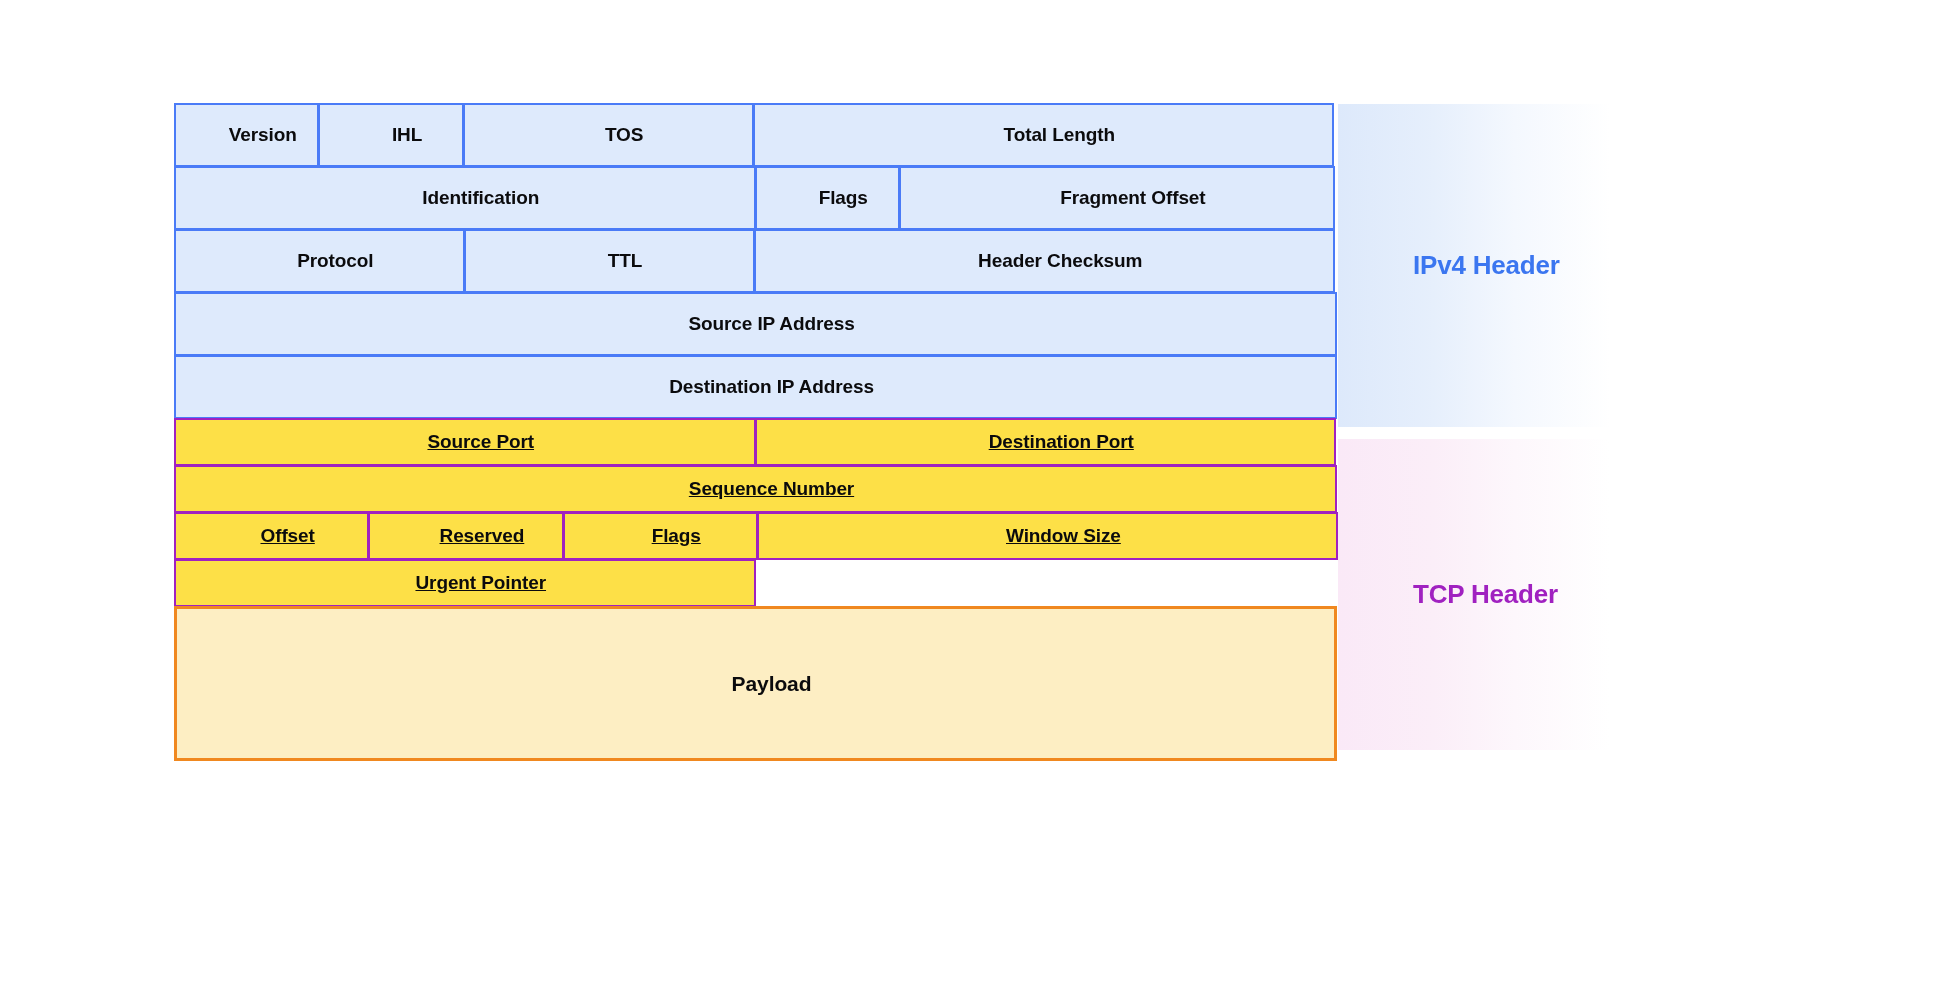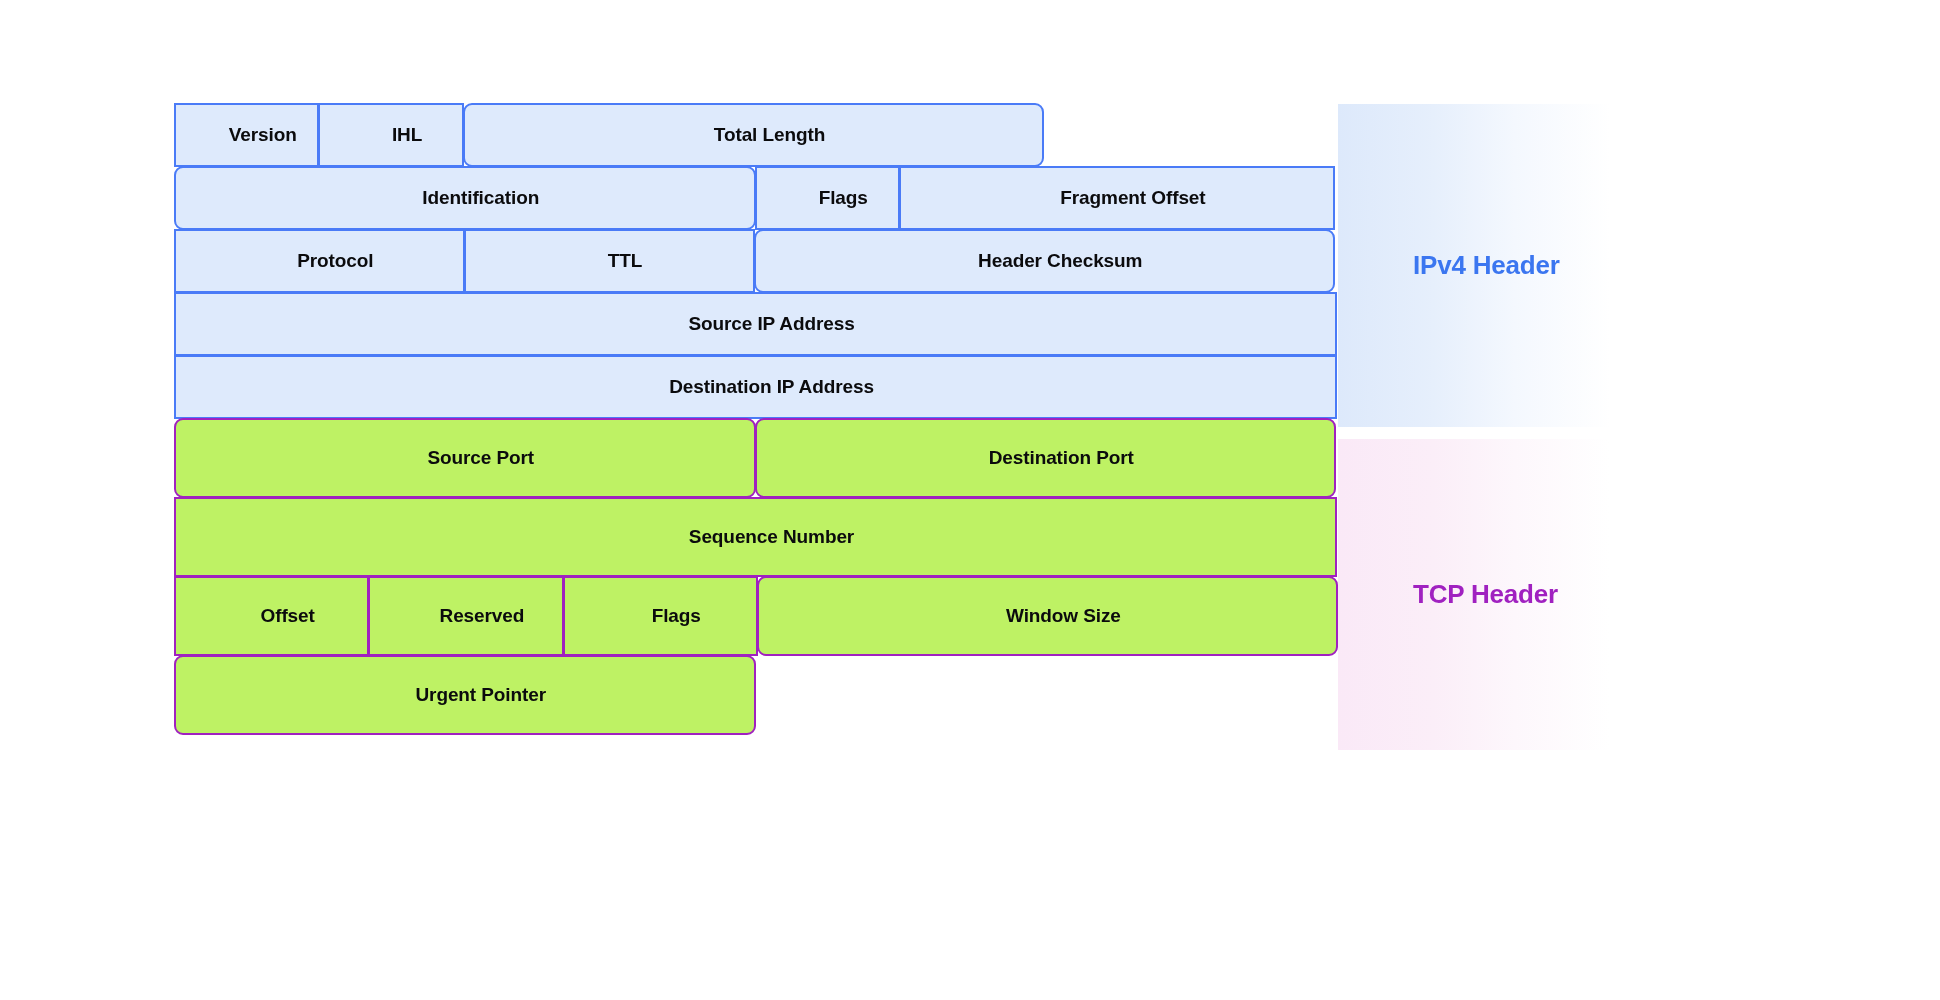--- a/index.html
+++ b/index.html
@@ -82,38 +82,39 @@
 
   
   .sec-ipv4 .cell {
     background: #deeafc;
     border: 2px solid #4a7bf7;
     margin: -1px 0 0 -1px;
     height: 64px;
   }
   
   .sec-tcp .cell {
-    background: #bef264;
+    background: #fde047;
     border: 2px solid #a021c0;
     margin: -1px 0 0 -1px;
-    height: 80px;
+    height: 48px;
+    text-decoration: underline;
   }
   
   .sec-payload .cell {
     background: #fdeec3;
     border: 3px solid #f0881f;
     margin: -1px 0 0 -1px;
     height: 155px;
     font-size: 21px;
   }
 
   
   .w-1-8  { width: 12.5%; }
   .w-1-4  { width: 25%; }
-  .w-1-2  { width: 50%; border-radius: 9px; }
+  .w-1-2  { width: 50%; }
   .w-full { width: 100%; text-align: center; }
   .w-3-8  { width: 37.5%; }
   .w-16-1 { width: 16.8%; }
   .w-17   { width: 16.8%; }
 </style>
 </head>
 <body>
 
 <div id="diagram">
 
@@ -125,20 +126,21 @@
     <span class="band-label">TCP Header</span>
   </div>
 
   <div id="packet">
 
     <div class="sec-ipv4">
 
       <div class="row">
         <div class="cell w-1-8">Version</div>
         <div class="cell w-1-8">IHL</div>
+        <div class="cell w-1-4">TOS</div>
         <div class="cell w-1-2">Total Length</div>
       </div>
 
       <div class="row">
         <div class="cell w-1-2">Identification</div>
         <div class="cell w-1-8">Flags</div>
         <div class="cell w-3-8">Fragment Offset</div>
       </div>
 
       <div class="row">
@@ -175,15 +177,20 @@
         <div class="cell w-16-1">Flags</div>
         <div class="cell w-1-2">Window Size</div>
       </div>
 
       <div class="row">
         <div class="cell w-1-2">Urgent Pointer</div>
       </div>
 
     </div>
 
+    <div class="sec-payload">
+      <div class="row">
+        <div class="cell w-full">Payload</div>
+      </div>
+    </div>
 
   </div>
 </div>
 
 </body></html>

